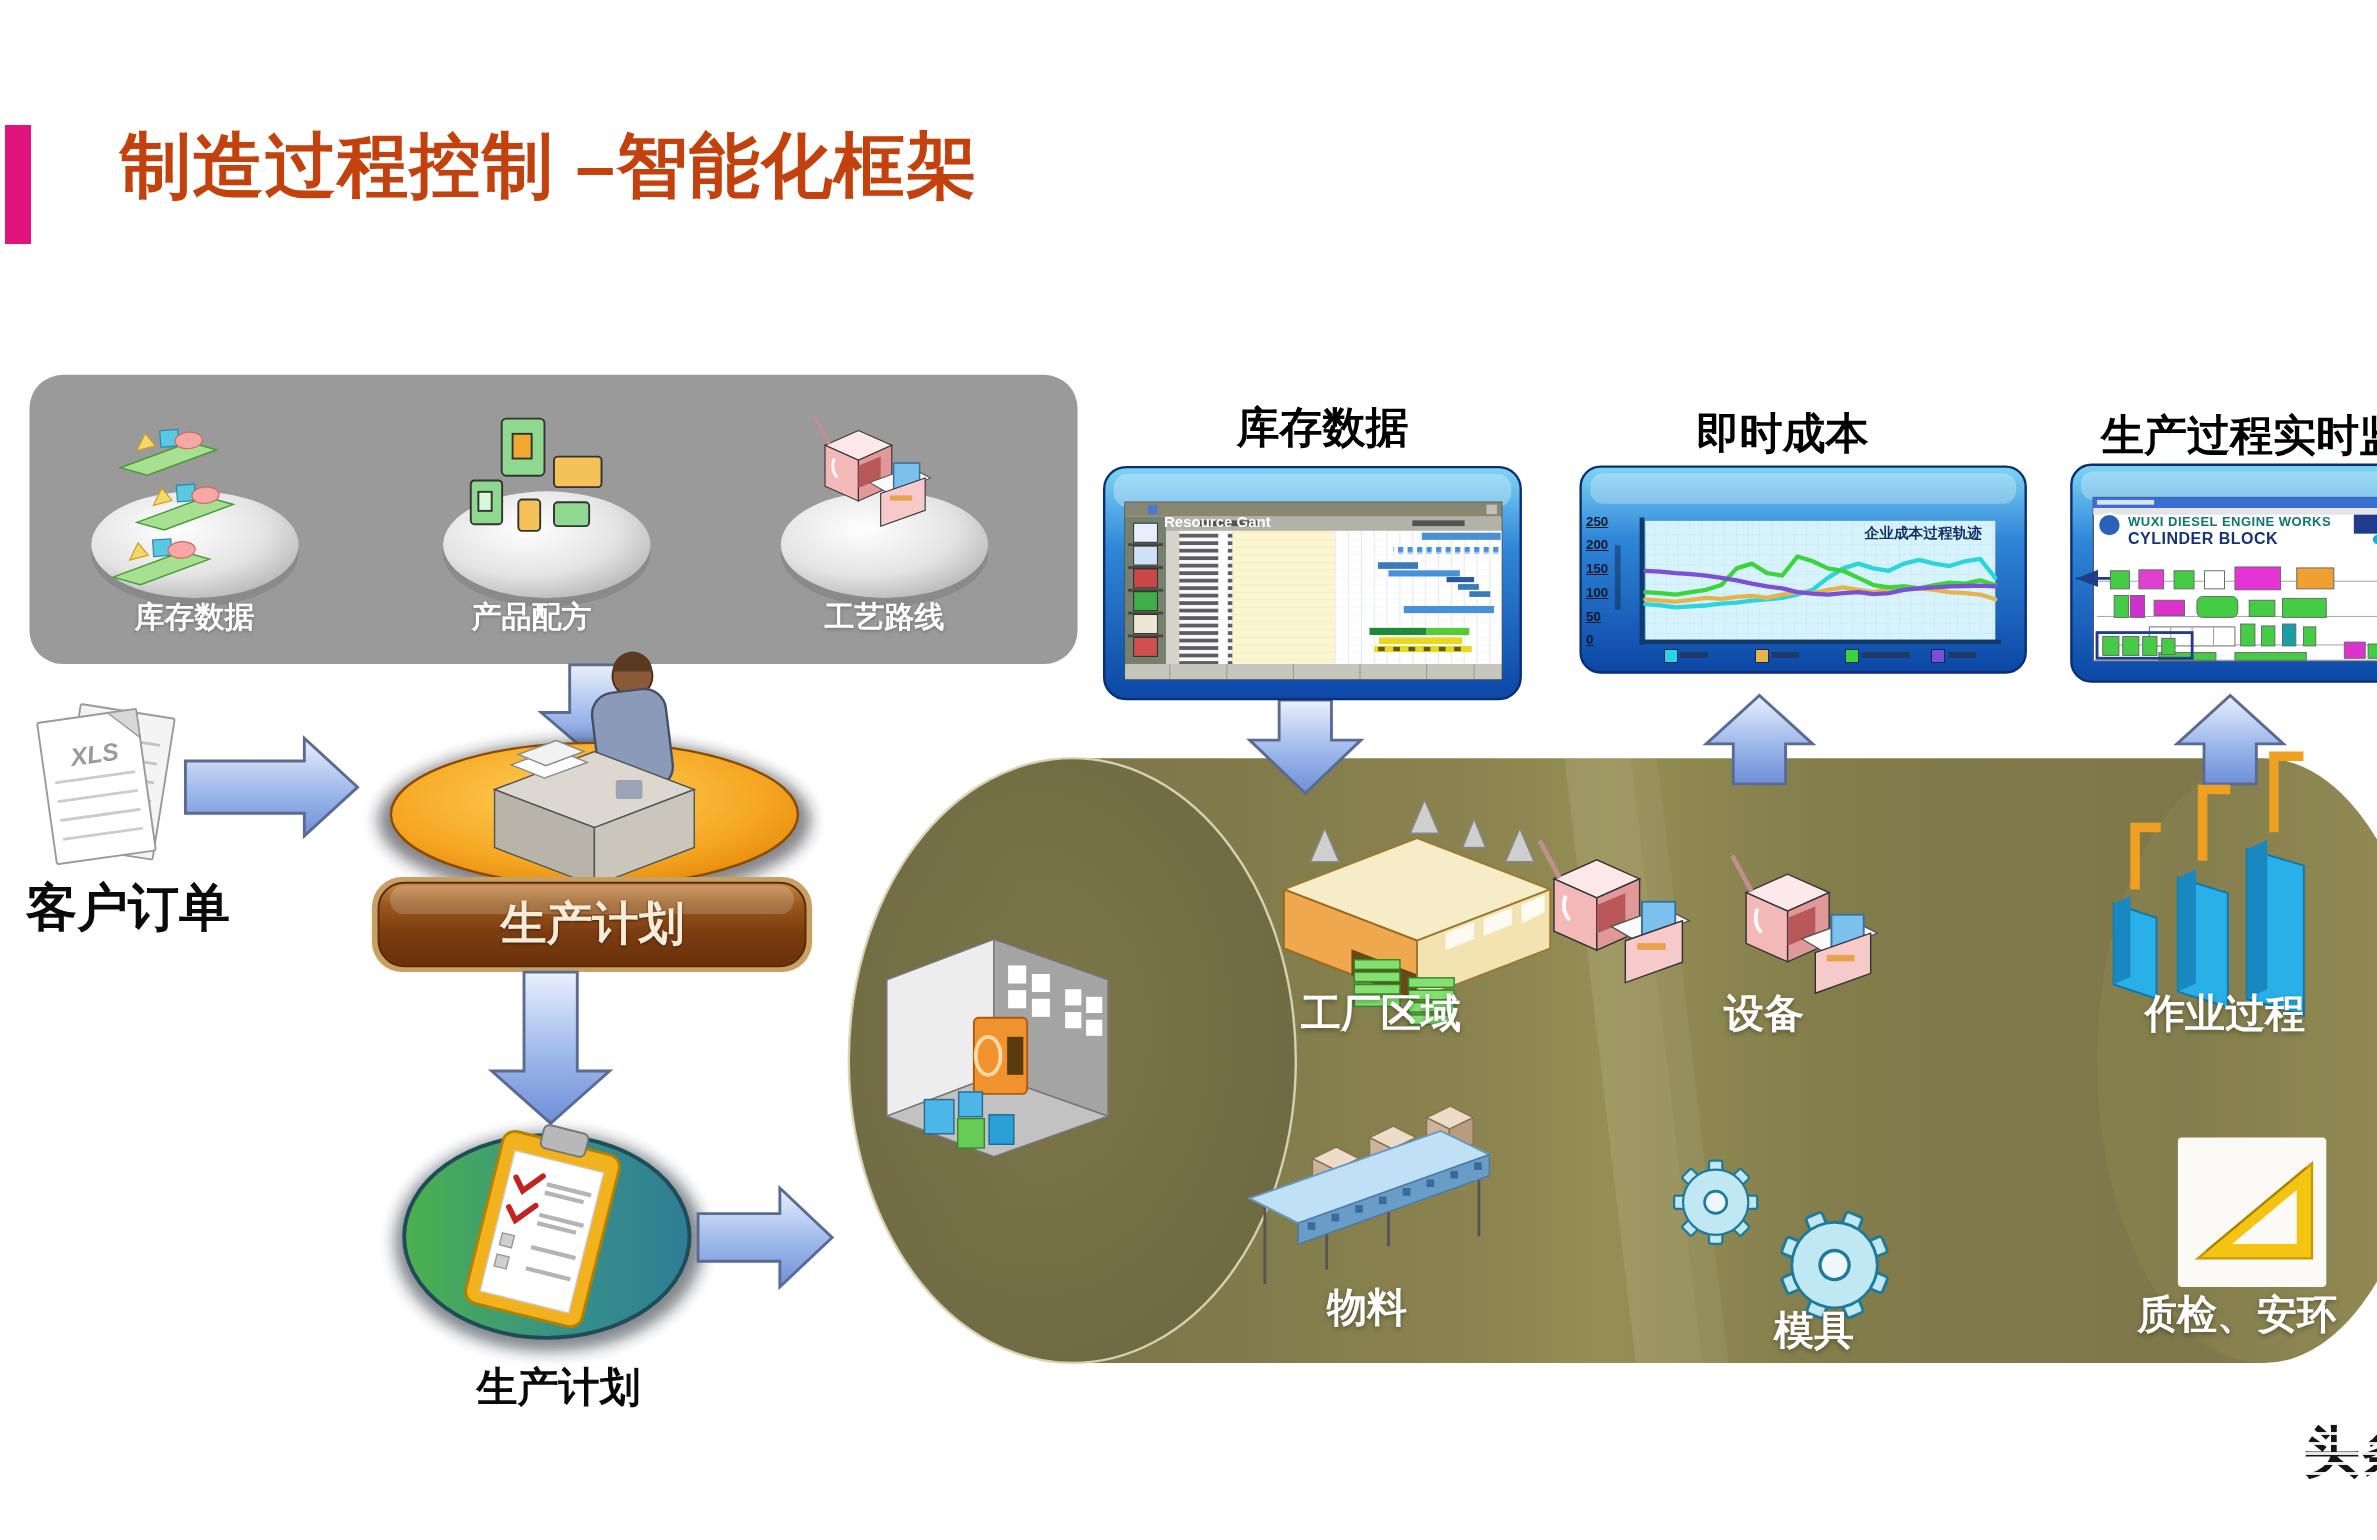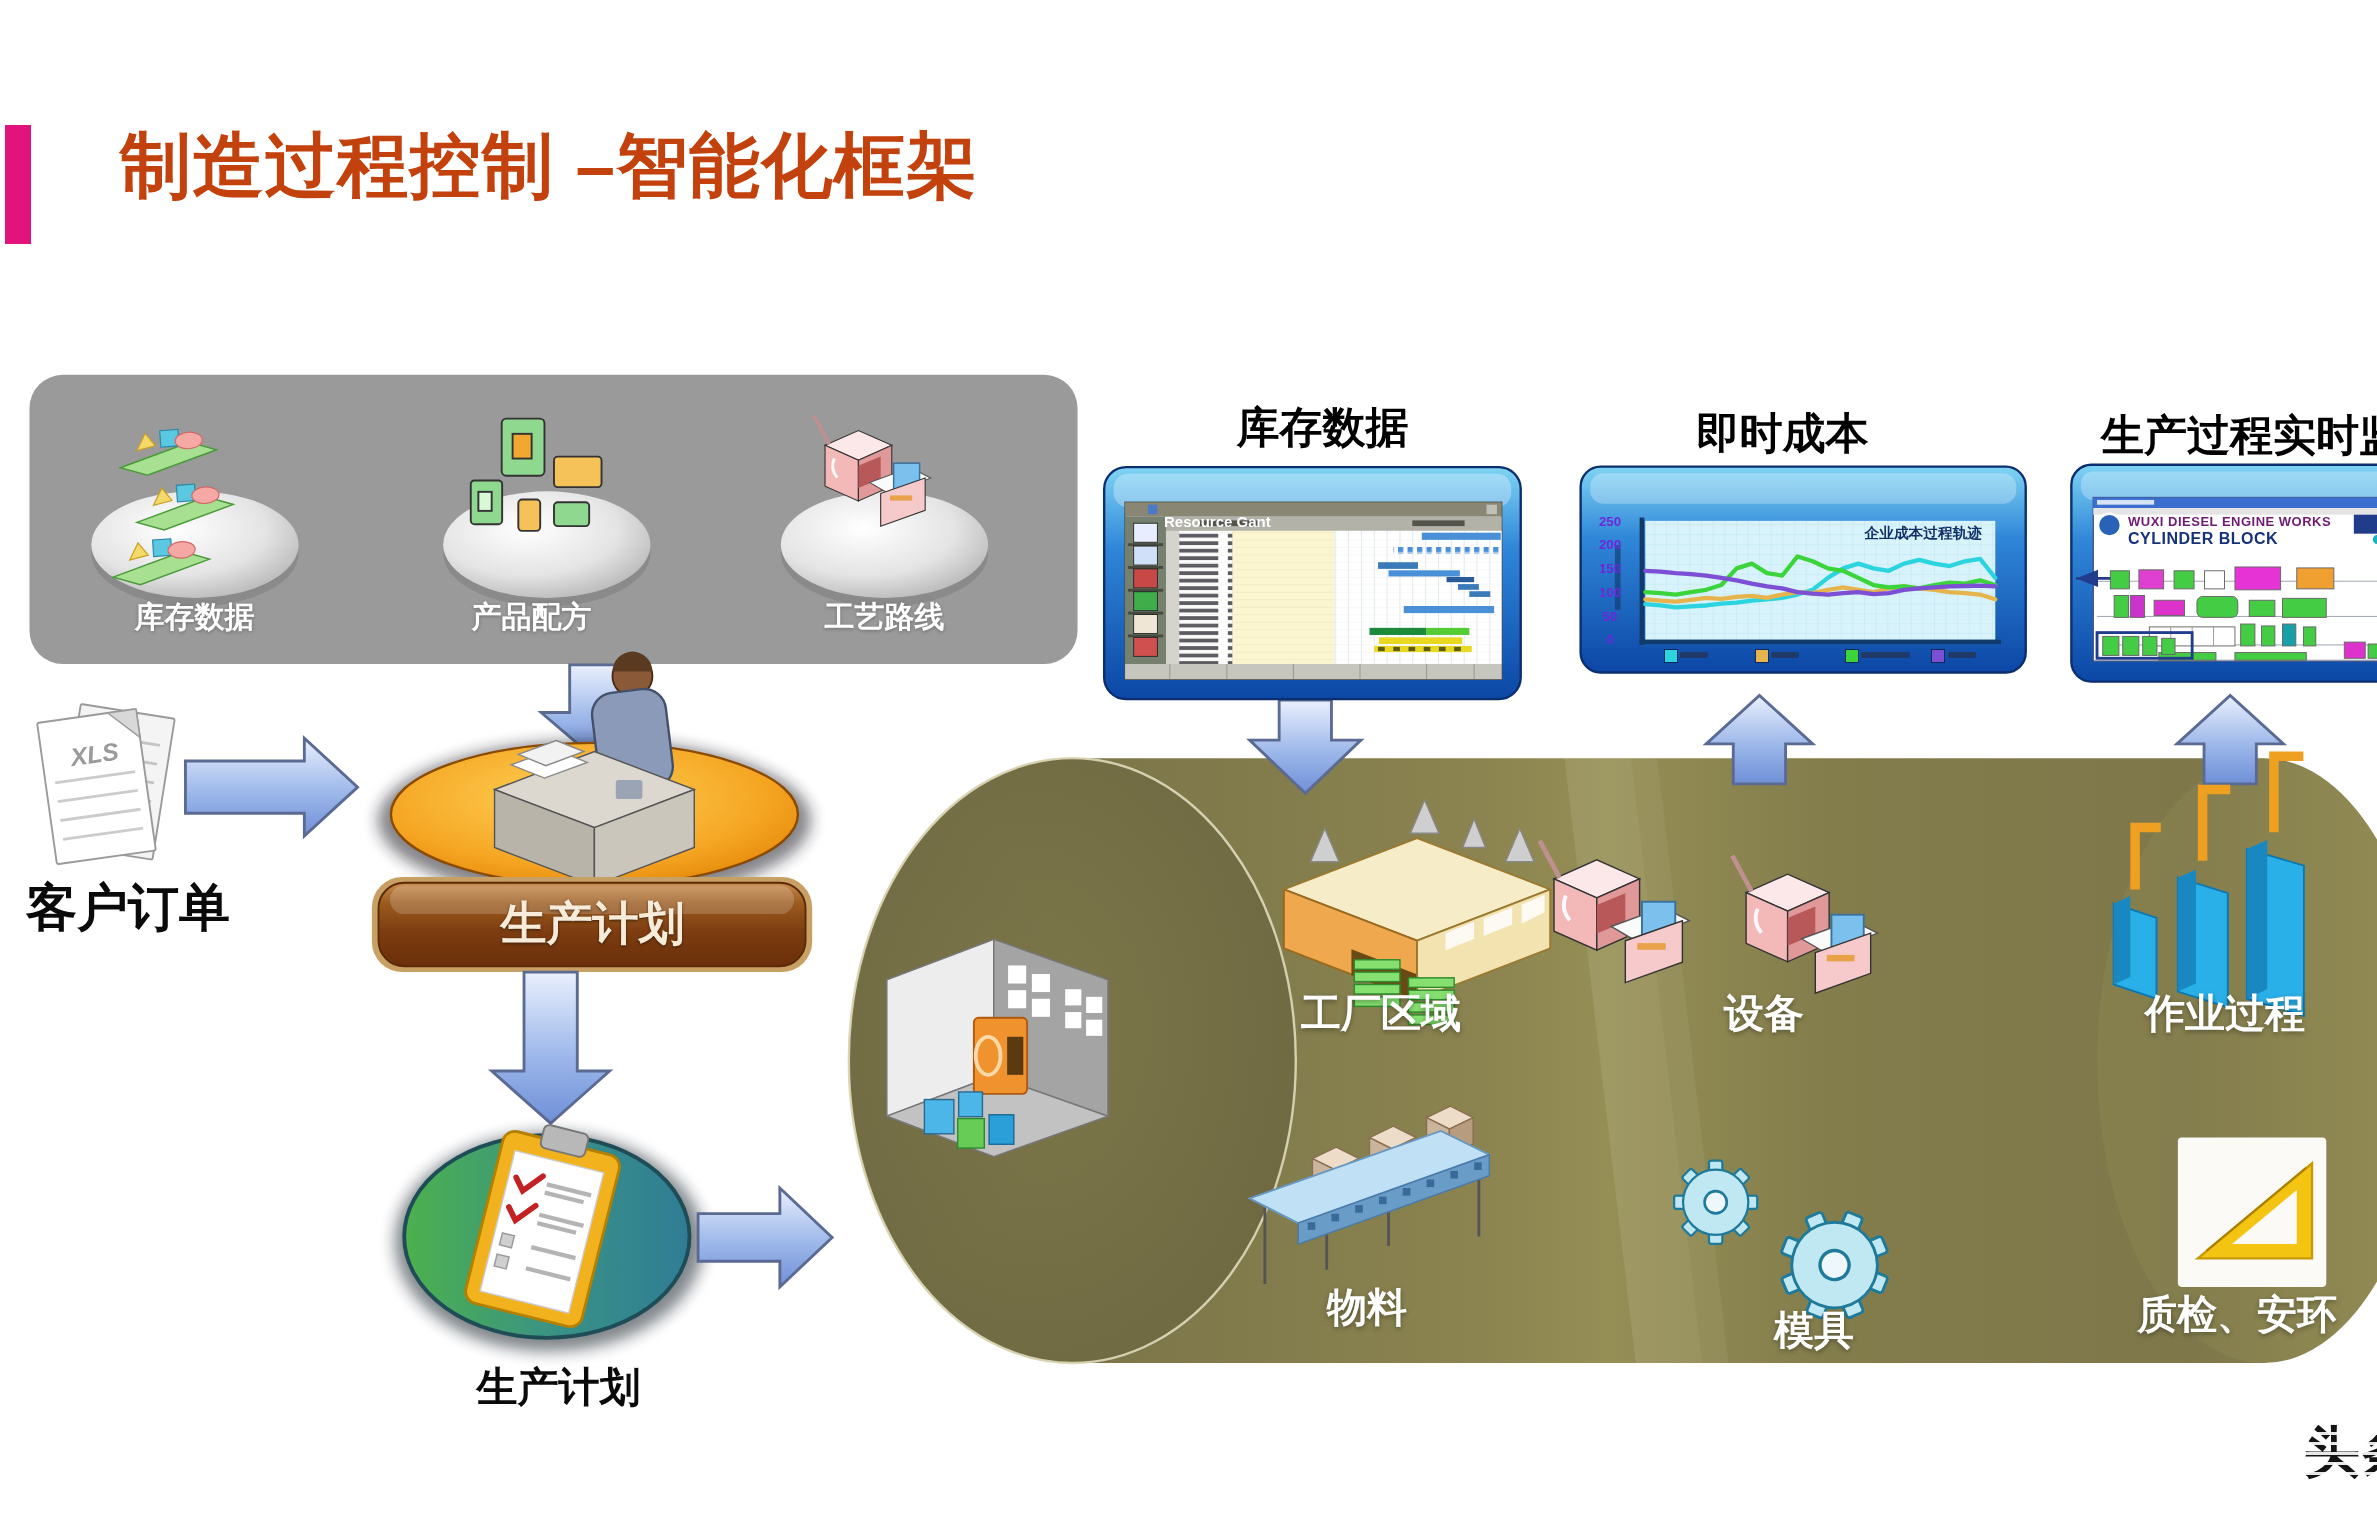--- a/index.html
+++ b/index.html
@@ -13,24 +13,24 @@
   .flowlbl{font-size:51px;}
   .cyl{font-size:40px;text-align:center;}
   .ptitle{font-family:"Liberation Serif","DejaVu Serif",serif;font-size:43px;color:#000;font-weight:bold;}
   #main-title{position:absolute;left:120px;top:119px;font-size:71px;font-weight:800;color:#c2410c;
               letter-spacing:1.4px;white-space:nowrap;}
   #accent-bar{position:absolute;left:4.8px;top:125px;width:26px;height:119px;background:#e2137d;}
   #btn-text{position:absolute;left:376px;top:893px;width:433px;text-align:center;
             font-family:"Liberation Serif","DejaVu Serif",serif;font-size:46px;font-weight:bold;
             color:#f7ecd9;text-shadow:0 1.4px 2.9px rgba(0,0,0,.55);}
   .wtitle{position:absolute;font-size:15px;color:#fff;font-weight:bold;margin-top:9px;}
-  .ytick{position:absolute;width:48px;text-align:center;font-size:13.3px;font-weight:bold;color:#6d28d9;}
+  .ytick{position:absolute;width:48px;text-align:left;font-size:13.3px;font-weight:bold;color:#0f172a;text-decoration:underline;}
   #chart-title{position:absolute;left:1759px;top:524px;width:223px;text-align:right;
                font-size:14.7px;font-weight:bold;color:#103068;}
-  .scada1{position:absolute;left:2128px;top:514px;font-size:13px;font-weight:bold;color:#701a75;letter-spacing:0.5px;}
+  .scada1{position:absolute;left:2128px;top:514px;font-size:13px;font-weight:bold;color:#0f766e;letter-spacing:0.5px;}
   .scada2{position:absolute;left:2128px;top:530px;font-size:16px;font-weight:bold;color:#16337a;letter-spacing:0.5px;}
   .smudge{position:absolute;background:#2c2c3a;opacity:.6;border-radius:1.9px;}
   #watermark{position:absolute;left:2159px;top:1415px;width:566px;text-align:right;
              font-size:56px;font-weight:bold;letter-spacing:1.9px;
              background:repeating-linear-gradient(to bottom,#141414 0 7.1px,rgba(160,160,160,.25) 7.1px 10px);
              -webkit-background-clip:text;background-clip:text;color:transparent;}
 </style>
 </head>
 <body>
 

